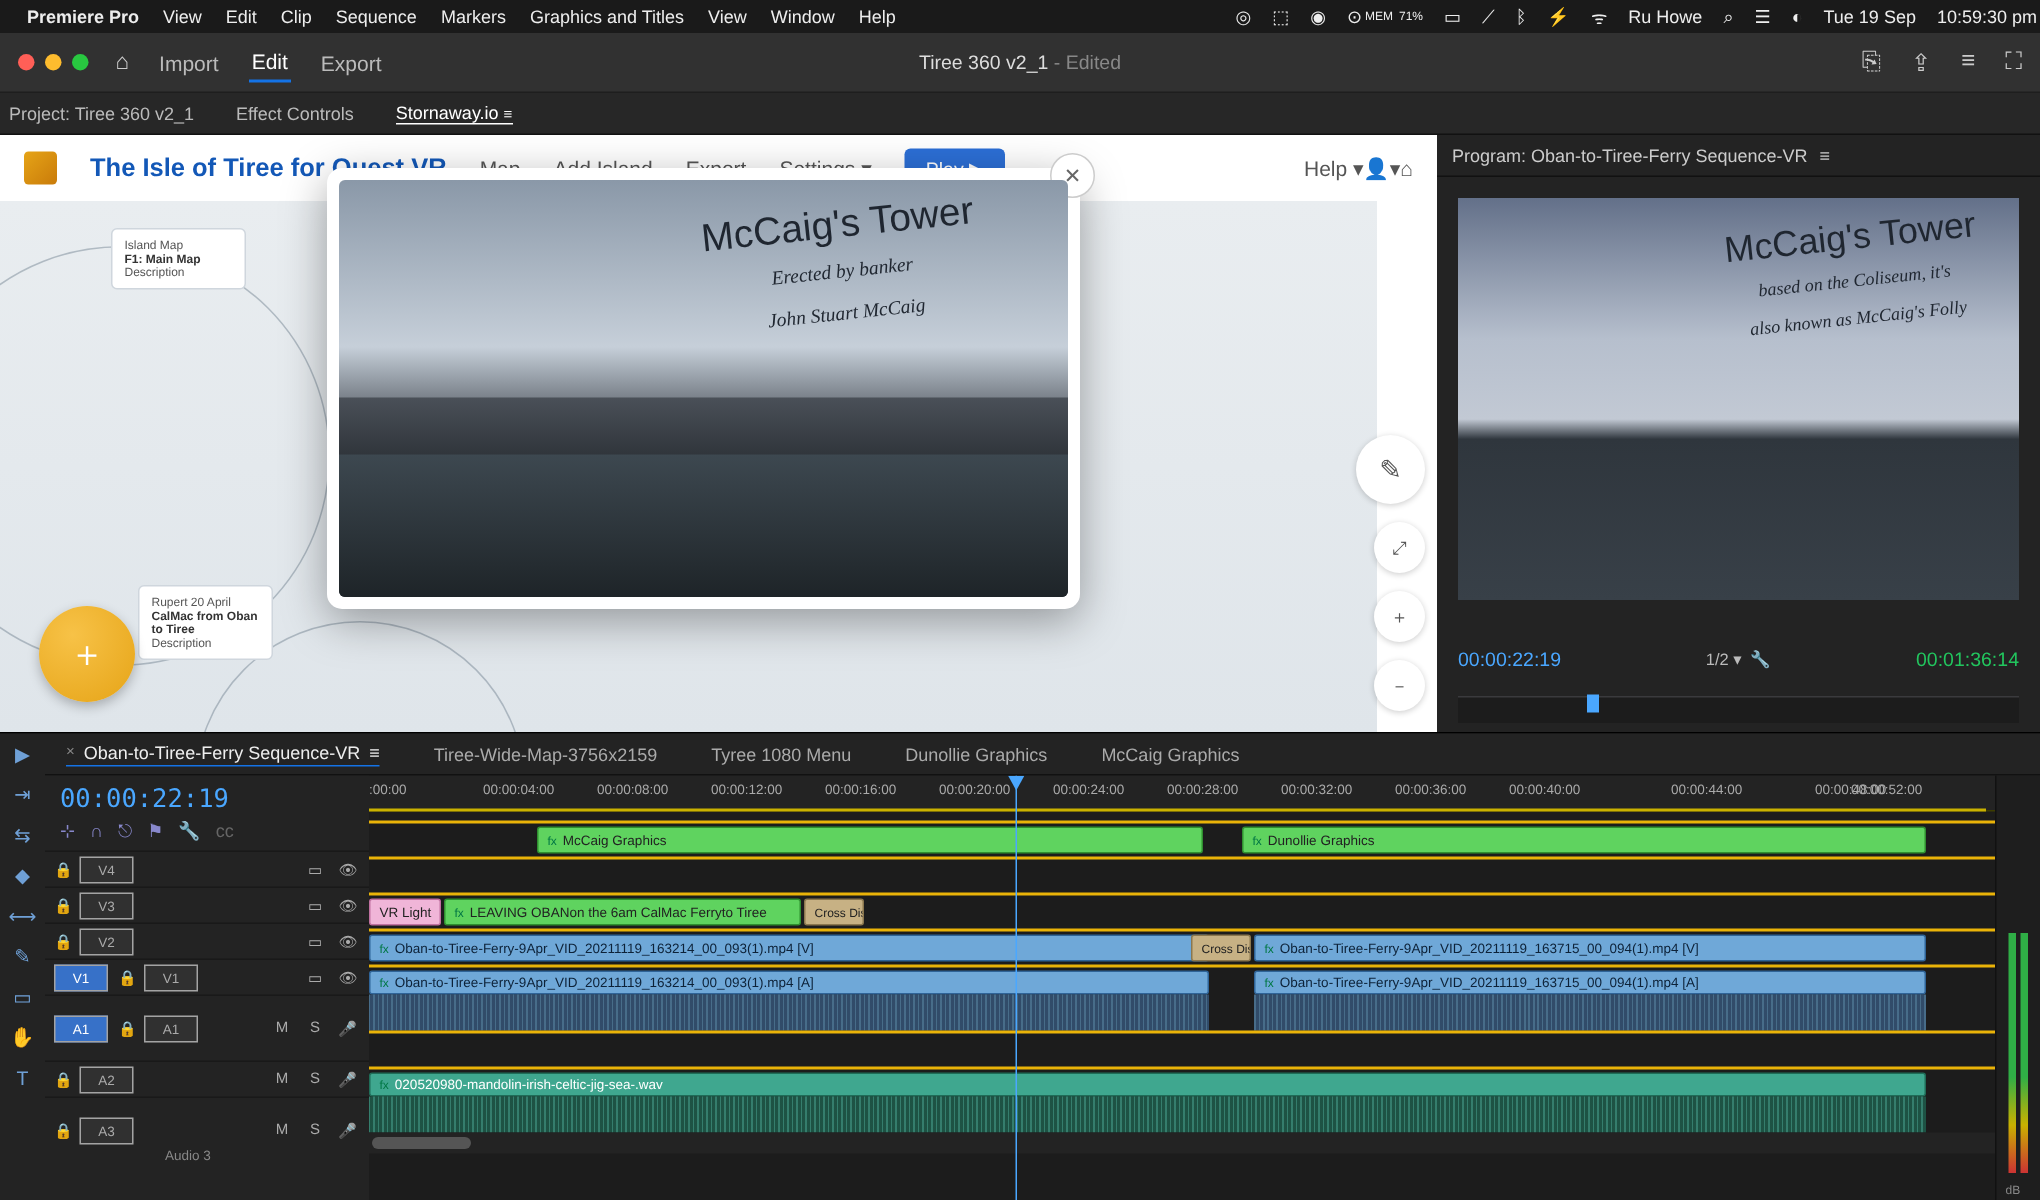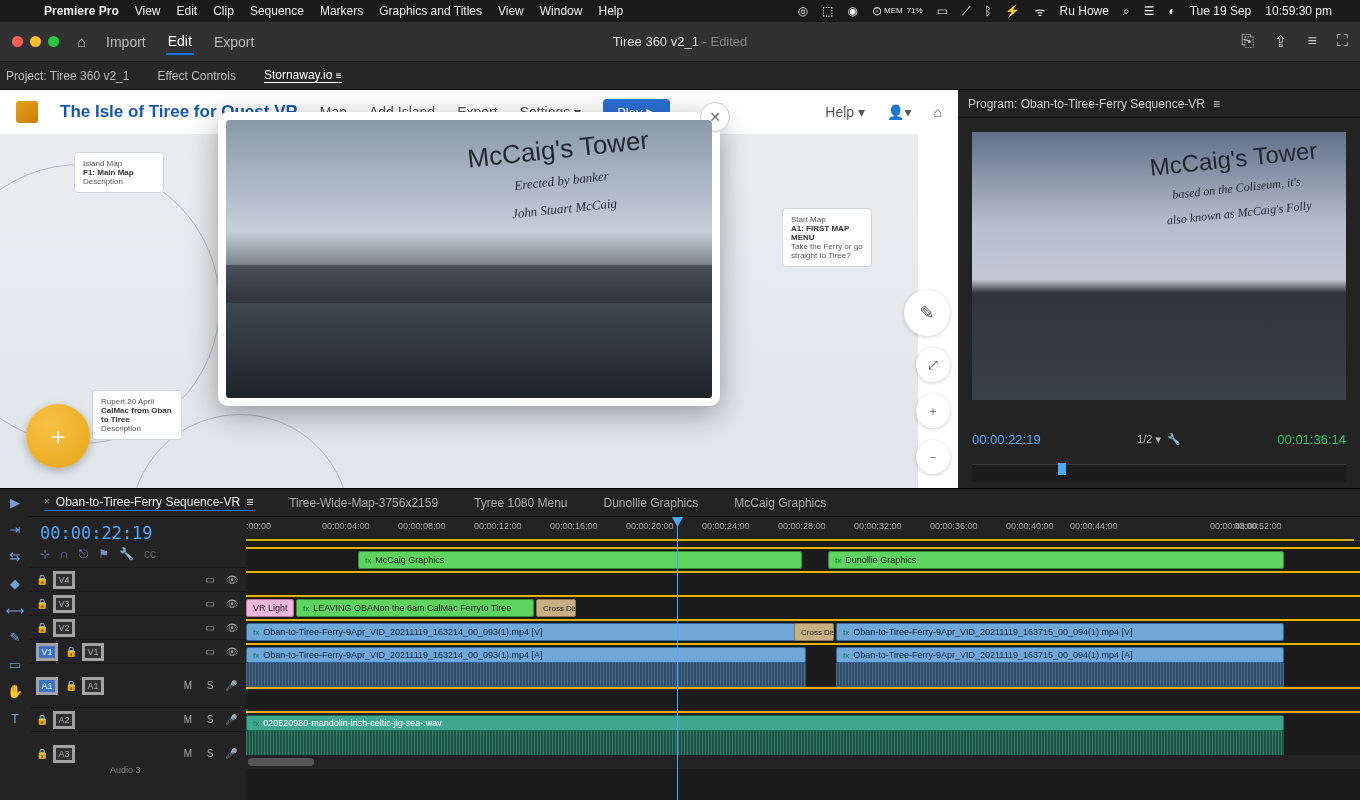--- a/index.html
+++ b/index.html
@@ -1,19 +1,19 @@
 <!DOCTYPE html>
 <html><head>
 <meta charset="utf-8">
 <style>
 * { margin:0; padding:0; box-sizing:border-box; font-family:-apple-system,BlinkMacSystemFont,"Segoe UI",sans-serif; }
 body { width:1360px; height:800px; background:#2a2a2a; color:#ccc; font-size:12px; overflow:hidden; position:relative; }
 
 
-.mac-menubar { height:22px; background:#1a1a1a; display:flex; align-items:center; padding:0 28px; gap:16px; font-size:12px; color:#eee; }
+.mac-menubar { height:22px; background:#1a1a1a; display:flex; align-items:center; padding:0 2px; gap:16px; font-size:12px; color:#eee; }
 .mac-menubar .apple { font-size:13px; }
 .mac-menubar .app-name { font-weight:600; }
 .mac-menubar .spacer { flex:1; }
 .mac-menubar .right { display:flex; gap:14px; align-items:center; font-size:12px; }
 .mac-menubar .right span { display:flex; align-items:center; gap:2px; }
 .mac-menubar .mem { font-size:8px; line-height:1; }
 
 
 .app-chrome { height:40px; background:#313131; display:flex; align-items:center; padding:0 12px; gap:18px; border-bottom:1px solid #1e1e1e; position:relative; }
 .traffic { display:flex; gap:7px; }
@@ -32,21 +32,21 @@
 .panel-tabs .kebab { font-size:10px; }
 
 
 .upper { height:398px; display:flex; }
 .stornaway { flex:1; background:#d6dee5; position:relative; overflow:hidden; }
 .storn-header { height:44px; background:#fff; display:flex; align-items:center; padding:0 16px; gap:22px; font-size:14px; color:#333; }
 .storn-logo { width:22px; height:22px; background:linear-gradient(135deg,#e6a417,#c97b0a); border-radius:3px; }
 .storn-title { font-weight:600; color:#1358b7; font-size:17px; }
 .storn-nav { color:#555; font-size:14px; }
 .storn-play { background:#2c6fd6; color:#fff; padding:6px 14px; border-radius:4px; font-size:13px; }
-.storn-right { margin-left:auto; display:flex; gap:22px; align-items:center; color:#555; }
+.storn-right { margin-left:auto; display:flex; align-items:center; color:#555; }
 
 .canvas { position:absolute; top:44px; left:0; right:40px; bottom:0; background:linear-gradient(#e9edf0,#dfe5ea); }
 .canvas-right-gutter { position:absolute; top:44px; right:0; bottom:0; width:40px; background:#fff; }
 .node { position:absolute; background:#fff; border:1px solid #cfd6dd; border-radius:4px; padding:6px 8px; font-size:8px; color:#555; width:90px; }
 .node .node-title { font-weight:600; font-size:8px; color:#333; }
 .add-circle { position:absolute; left:26px; bottom:20px; width:64px; height:64px; border-radius:50%; background:radial-gradient(circle at 35% 30%,#f7c247,#e6a417); color:#fff; display:flex; align-items:center; justify-content:center; font-size:24px; box-shadow:0 3px 8px rgba(0,0,0,.25); }
 .zoom-tools { position:absolute; right:8px; bottom:14px; display:flex; flex-direction:column; gap:12px; }
 .zoom-tools div, .edit-fab { width:34px; height:34px; border-radius:50%; background:#fff; display:flex; align-items:center; justify-content:center; color:#555; box-shadow:0 1px 4px rgba(0,0,0,.2); }
 .edit-fab { position:absolute; right:8px; top:200px; width:46px; height:46px; font-size:18px; }
 
@@ -81,21 +81,21 @@
 
 .timeline-wrap { flex:1; display:flex; flex-direction:column; }
 .tl-body { flex:1; display:flex; }
 .tl-tools { width:30px; background:#232323; display:flex; flex-direction:column; align-items:center; gap:12px; padding-top:6px; color:#6fa0d6; font-size:13px; }
 .tl-left { width:216px; background:#232323; display:flex; flex-direction:column; }
 .tc-display { color:#4aa7ff; font-size:17px; padding:6px 10px 2px; font-family:monospace; }
 .tl-left-tools { display:flex; gap:10px; padding:2px 10px 6px; color:#88c; font-size:12px; }
 .track-head { display:flex; align-items:center; height:24px; border-top:1px solid #191919; padding:0 6px; gap:7px; font-size:10px; color:#aaa; }
 .track-head.tall { height:44px; }
 .track-head .lock { color:#888; width:10px; }
-.track-label { width:22px; height:18px; background:#303030; border:3px solid #a3a3a3; display:flex; align-items:center; justify-content:center; font-size:9px; }
+.track-label { width:36px; height:18px; background:#303030; border:1px solid #a3a3a3; display:flex; align-items:center; justify-content:center; font-size:9px; }
 .track-label.target { background:#3771c8; color:#fff; }
 .track-head .togs { display:flex; gap:6px; margin-left:auto; }
 .track-head .togs span { width:16px; text-align:center; }
 
 .tl-content { flex:1; background:#1c1c1c; position:relative; overflow:hidden; }
 .ruler { height:24px; background:#232323; border-bottom:1px solid #3d3d00; display:flex; font-size:9px; color:#aaa; position:relative; }
 .ruler .tick { position:absolute; top:4px; }
 .yellow-bar { position:absolute; left:0; right:6px; top:22px; height:2px; background:#c9b100; }
 .playhead-line { position:absolute; top:0; bottom:0; left:431px; width:1px; background:#4aa7ff; z-index:5; }
 .playhead-line::before { content:''; position:absolute; top:0; left:-5px; width:11px; height:10px; background:#4aa7ff; clip-path:polygon(0 0,100% 0,50% 100%); }
@@ -206,25 +206,20 @@
       <div class="node" style="left:74px;top:18px;">
         <div>Island Map</div>
         <div class="node-title">F1: Main Map</div>
         <div>Description</div>
       </div>
       <div class="node" style="left:92px;top:256px;">
         <div>Rupert 20 April</div>
         <div class="node-title">CalMac from Oban to Tiree</div>
         <div>Description</div>
       </div>
-      <div class="node" style="left:782px;top:74px;">
-        <div>Start Map</div>
-        <div class="node-title">A1: FIRST MAP MENU</div>
-        <div>Take the Ferry or go straight to Tiree?</div>
-      </div>
       <div class="add-circle">＋</div>
     </div>
     <div class="canvas-right-gutter"></div>
     <div class="edit-fab">✎</div>
     <div class="zoom-tools">
       <div>⤢</div>
       <div>＋</div>
       <div>－</div>
     </div>
 
@@ -370,21 +365,21 @@
             <span class="tick" style="left: 76px;">00:00:04:00</span>
             <span class="tick" style="left: 152px;">00:00:08:00</span>
             <span class="tick" style="left: 228px;">00:00:12:00</span>
             <span class="tick" style="left: 304px;">00:00:16:00</span>
             <span class="tick" style="left: 380px;">00:00:20:00</span>
             <span class="tick" style="left: 456px;">00:00:24:00</span>
             <span class="tick" style="left: 532px;">00:00:28:00</span>
             <span class="tick" style="left: 608px;">00:00:32:00</span>
             <span class="tick" style="left: 684px;">00:00:36:00</span>
             <span class="tick" style="left: 760px;">00:00:40:00</span>
-            <span class="tick" style="left: 824px;">00:00:44:00</span>
+            <span class="tick" style="left: 868px;">00:00:44:00</span>
             <span class="tick" style="left: 964px;">00:00:48:00</span>
             <span class="tick" style="left: 988px;">00:00:52:00</span>
           </div>
         <div class="yellow-bar"></div>
         <div class="playhead-line"></div>
         <div style="height:6px;"></div>
         <div class="track-row">
           <div class="clip green" style="left:112px;width:444px;">
               <span class="fx">fx</span>
               <span>McCaig Graphics</span>
@@ -437,15 +432,20 @@
           <div class="clip teal" style="left:0;width:1038px;top:2px;height:16px;">
               <span class="fx">fx</span>
               <span>020520980-mandolin-irish-celtic-jig-sea-.wav</span>
             </div>
           <div class="audio-wave green" style="left:0;width:1038px;"></div>
         </div>
         <div class="hscroll">
             <div class="thumb"></div>
           </div>
       </div>
+      <div class="meters">
+        <div class="bar"></div>
+          <div class="bar bar2"></div>
+        <div class="db">dB</div>
+      </div>
     </div>
   </div>
 </div>
 
 </body></html>

